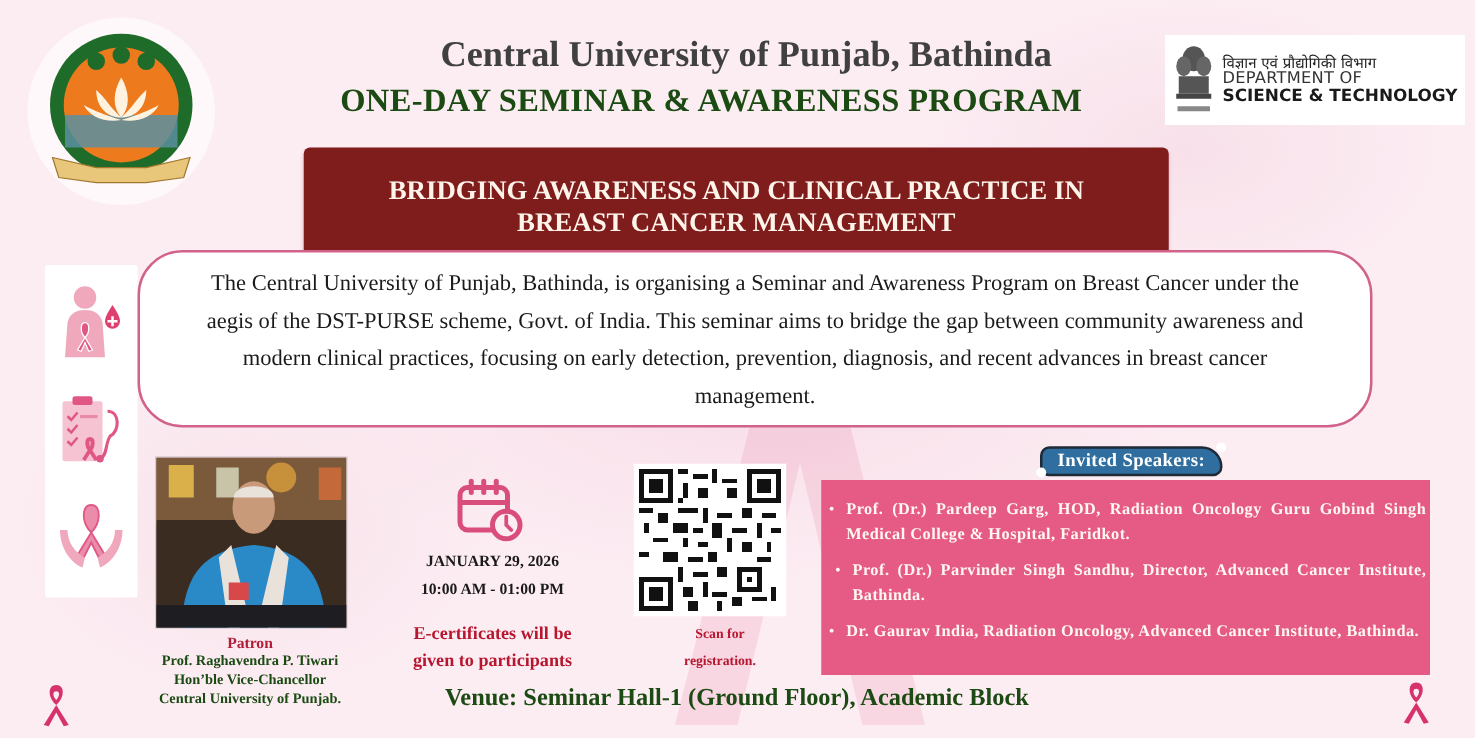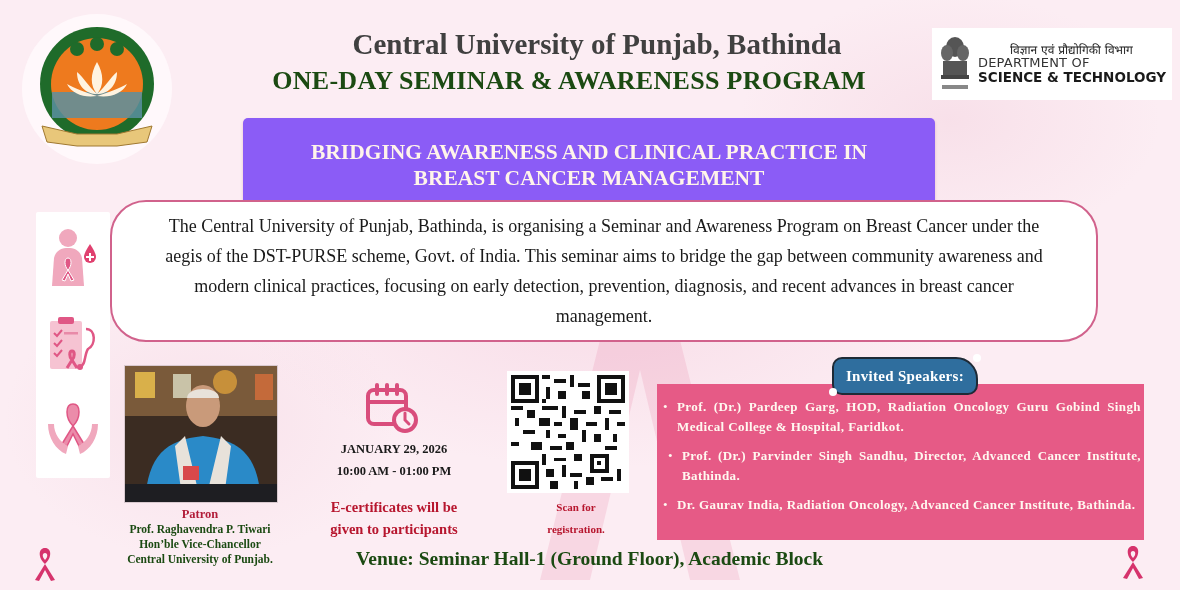--- a/index.html
+++ b/index.html
@@ -26,36 +26,36 @@
     position: absolute; left: 22px; top: 14px; width: 150px; height: 150px;
     border-radius: 50%; background: #fff8fb;
   }
   .dst-logo {
     position: absolute; left: 932px; top: 28px; width: 240px; height: 72px;
     background: #ffffff;
     display: flex; align-items: center; padding-left: 6px;
   }
   .dst-emblem { width: 34px; height: 62px; }
   .dst-text { margin-left: 6px; font-family: "DejaVu Sans", sans-serif; color: #222; line-height: 1.05; }
-  .dst-hindi { font-size: 12px; margin-left: 32px; }
+  .dst-hindi { font-size: 12px; }
   .dst-dept { font-size: 13px; letter-spacing: 0.2px; color: #333; }
   .dst-sci { font-size: 13.5px; font-weight: bold; color: #1a1a1a; }
 
   
   .uni-title {
     position: absolute; left: 12px; width: 1170px; top: 28px; text-align: center;
     font-size: 29px; font-weight: bold; color: #404040;
   }
   .program-title {
     position: absolute; left: 0; width: 1138px; top: 66px; text-align: center;
     font-size: 26px; font-weight: bold; color: #1b4a12; letter-spacing: 0.3px;
   }
   .theme-banner {
     position: absolute; left: 243px; top: 118px; width: 692px; height: 93px;
-    background: #8b5cf6; border-radius: 5px;
+    background: #7f1d1d; border-radius: 5px;
     box-shadow: 0 2px 3px rgba(180,60,100,0.25);
     display: flex; align-items: center; justify-content: center; text-align: center;
   }
   .theme-banner span {
     color: #fff4ea; font-weight: bold; font-size: 21.5px; line-height: 26px; width: 640px;
   }
 
   
   .desc-box {
     position: absolute; left: 110px; top: 200px; width: 988px; height: 142px;
@@ -106,21 +106,21 @@
     position: absolute; left: 518px; top: 496px; width: 116px; text-align: center;
     font-weight: bold; font-size: 11px; line-height: 22px; color: #b7162e;
   }
 
   
   .speakers-panel {
     position: absolute; left: 657px; top: 384px; width: 487px; height: 156px;
     background: #e65a86;
   }
   .speakers-tab {
-    position: absolute; left: 832px; top: 357px; width: 146px; height: 38px;
+    position: absolute; left: 832px; top: 357px; width: 146px; height: 24px;
     background: #2f6e9e; border: 2px solid #1e2a36;
     border-radius: 10px 22px 10px 10px;
     display: flex; align-items: center; justify-content: center;
   }
   .speakers-tab span { color: #ffffff; font-weight: bold; font-size: 15px; letter-spacing: 0.3px; }
   .tab-star { position: absolute; width: 8px; height: 8px; background: #fff; border-radius: 50%; }
   .speaker-list { position: absolute; left: 661px; top: 397px; width: 480px; list-style: none; }
   .speaker-list li {
     position: relative; padding-left: 16px;
     color: #fff8f0; font-weight: bold; font-size: 13px; line-height: 20px;

